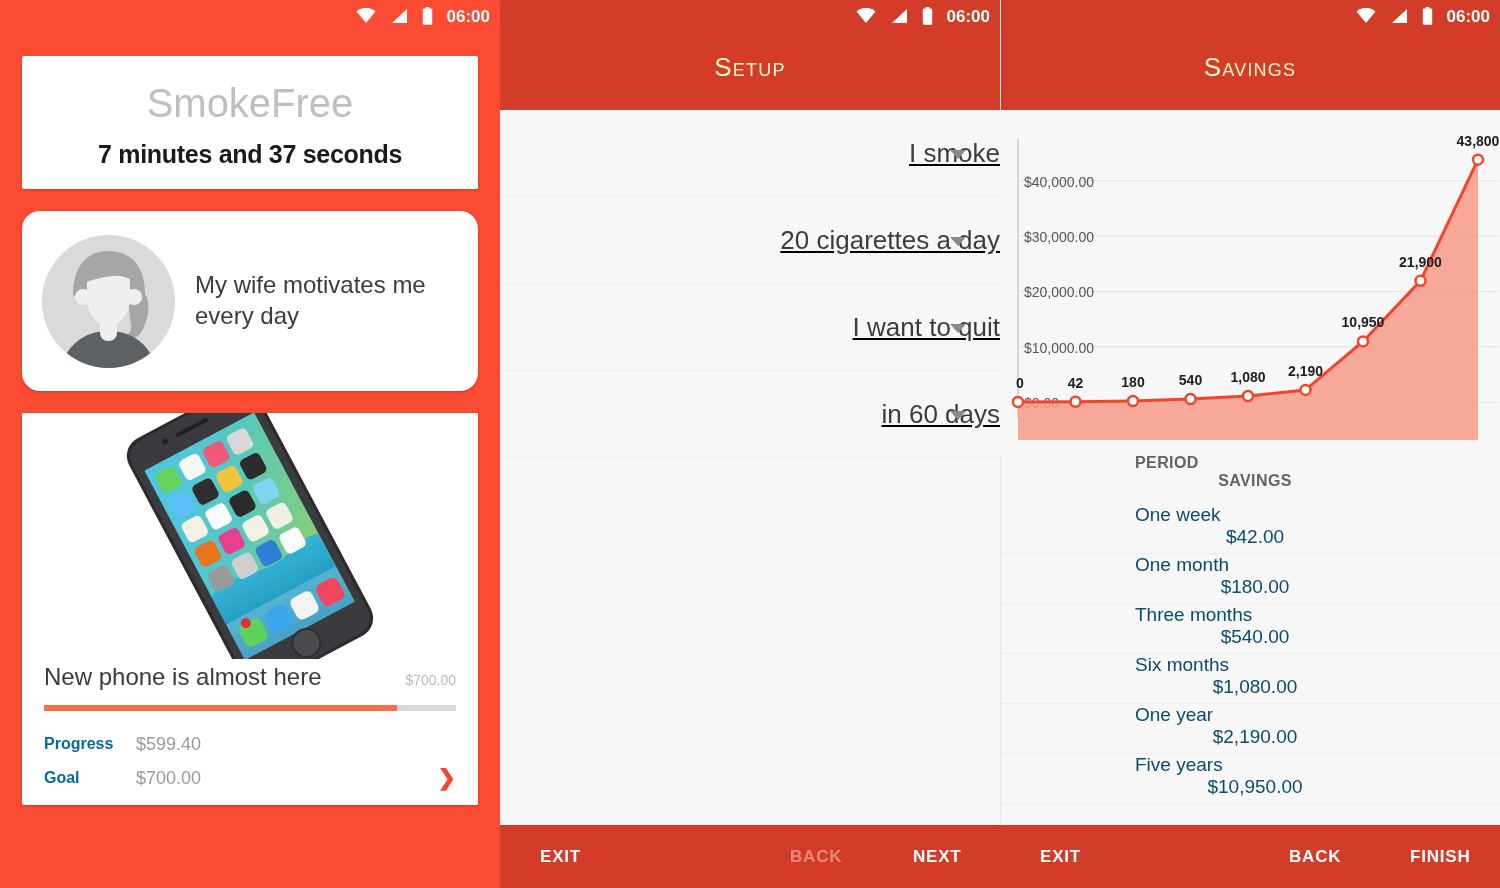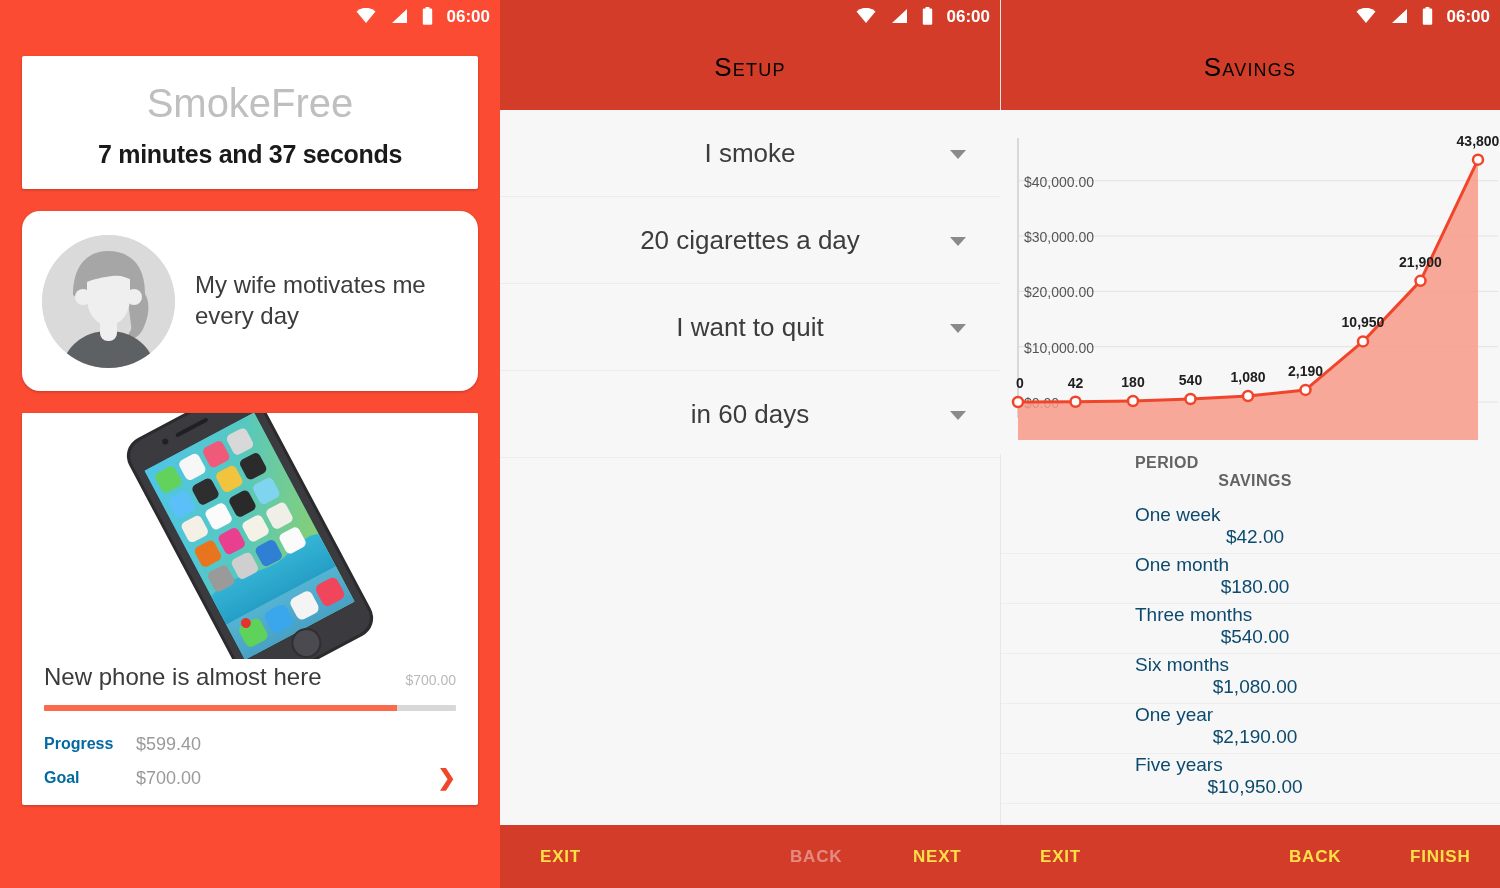--- a/index.html
+++ b/index.html
@@ -90,33 +90,34 @@
   }
   .topbar {
     background: #d23c28;
     height: 110px;
     display: flex; flex-direction: column;
   }
   .topbar .statusbar .sb-time { color:#fff; }
   .topbar-title {
     flex: 1;
     display: flex; align-items: center; justify-content: center;
-    color: #000000;
+    color: #fef9c3;
     font-size: 26px;
     font-variant: small-caps;
     letter-spacing: 1.2px;
     padding-bottom: 8px;
   }
   .mid-body { flex: 1; background: #f7f7f7; }
   .setup-row {
     height: 87px;
-    display: flex; align-items: center; justify-content: center;
+    display: flex; align-items: center; justify-content: flex-end;
     border-bottom: 1px solid #ededed;
     position: relative;
     cursor: pointer;
+    text-decoration: underline;
   }
   .setup-row .lbl { font-size: 26px; color: #3c3c3c; font-weight: 300; }
   .caret {
     position: absolute; right: 34px; top: 50%;
     width: 0; height: 0; margin-top: -3px;
     border-left: 8px solid transparent;
     border-right: 8px solid transparent;
     border-top: 9px solid #8a8a8a;
   }
 
@@ -134,21 +135,21 @@
 
   
   .bottombar {
     position: absolute; left: 500px; bottom: 0;
     width: 1000px; height: 63px;
     background: #d23c28;
     display: flex; align-items: center;
     z-index: 5;
   }
   .bb-btn {
-    color: #fde047; font-size: 17px; font-weight: bold;
+    color: #ffffff; font-size: 17px; font-weight: bold;
     letter-spacing: 0.8px; cursor: pointer;
     position: absolute; top: 50%; transform: translateY(-50%);
   }
   .bb-btn.dim { color: rgba(255,255,255,0.40); }
   .bb-exit1 { left: 40px; }
   .bb-back1 { left: 290px; }
   .bb-next1 { left: 413px; }
   .bb-exit2 { left: 540px; }
   .bb-back2 { left: 789px; }
   .bb-finish2 { left: 910px; }

